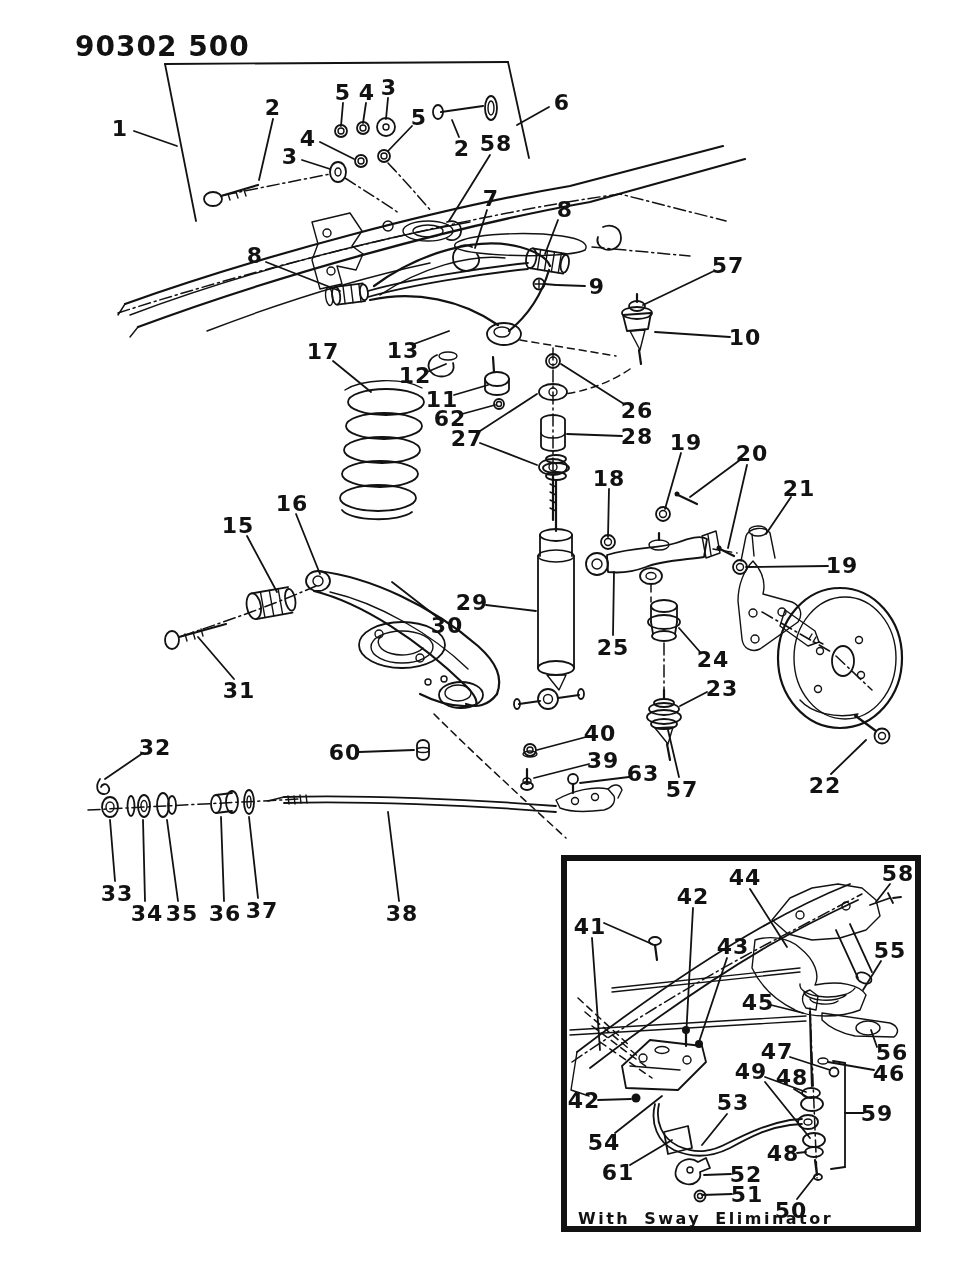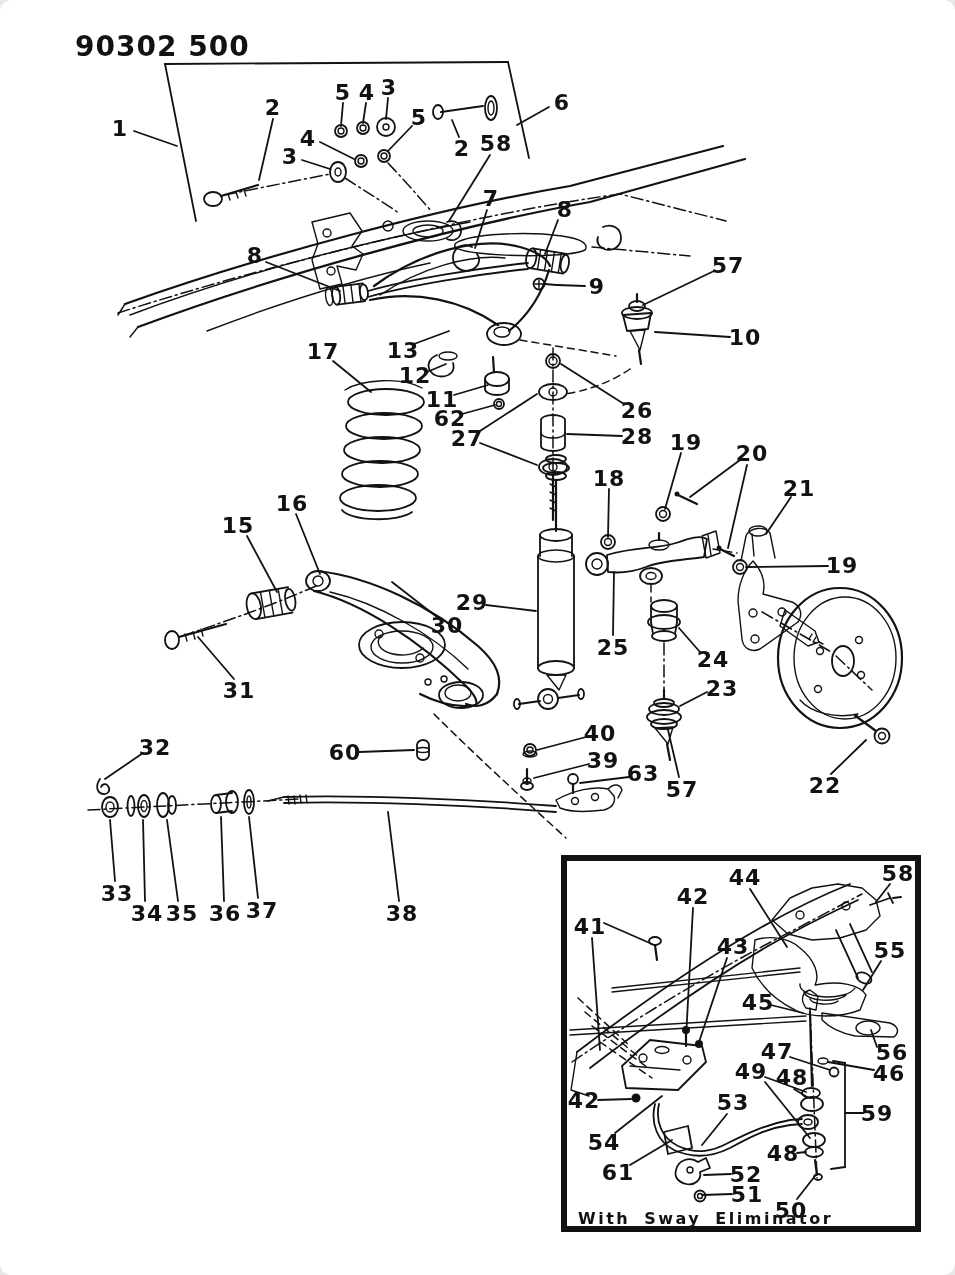--- a/index.html
+++ b/index.html
@@ -1,21 +1,20 @@
 <!DOCTYPE html>
 <html style="--ink: #121212; --paper: #ffffff;"><head>
 <meta charset="utf-8">
 <style>
   :root { --ink:#121212; --paper:#ffffff; }
   html,body { margin:0; padding:0; background:#e8e8e8; }
   #page {
     position:relative; width:955px; height:1275px; margin:0 auto;
     background:var(--paper);
     font-family:"DejaVu Sans", sans-serif;
-    border-radius:12px;
   }
   svg { display:block; }
   .ink  { stroke:var(--ink); fill:none; stroke-width:2.2; stroke-linecap:round; stroke-linejoin:round; }
   .thin { stroke-width:1.4; }
   .med  { stroke-width:1.8; }
   .dd   { stroke-dasharray:12 4 2 4; stroke-width:1.5; }
   .dash { stroke-dasharray:7 5; stroke-width:1.5; }
   .fillink { fill:var(--ink); stroke:none; }
   .leader { stroke:var(--ink); stroke-width:1.8; fill:none; stroke-linecap:round; }
   text.callout {

